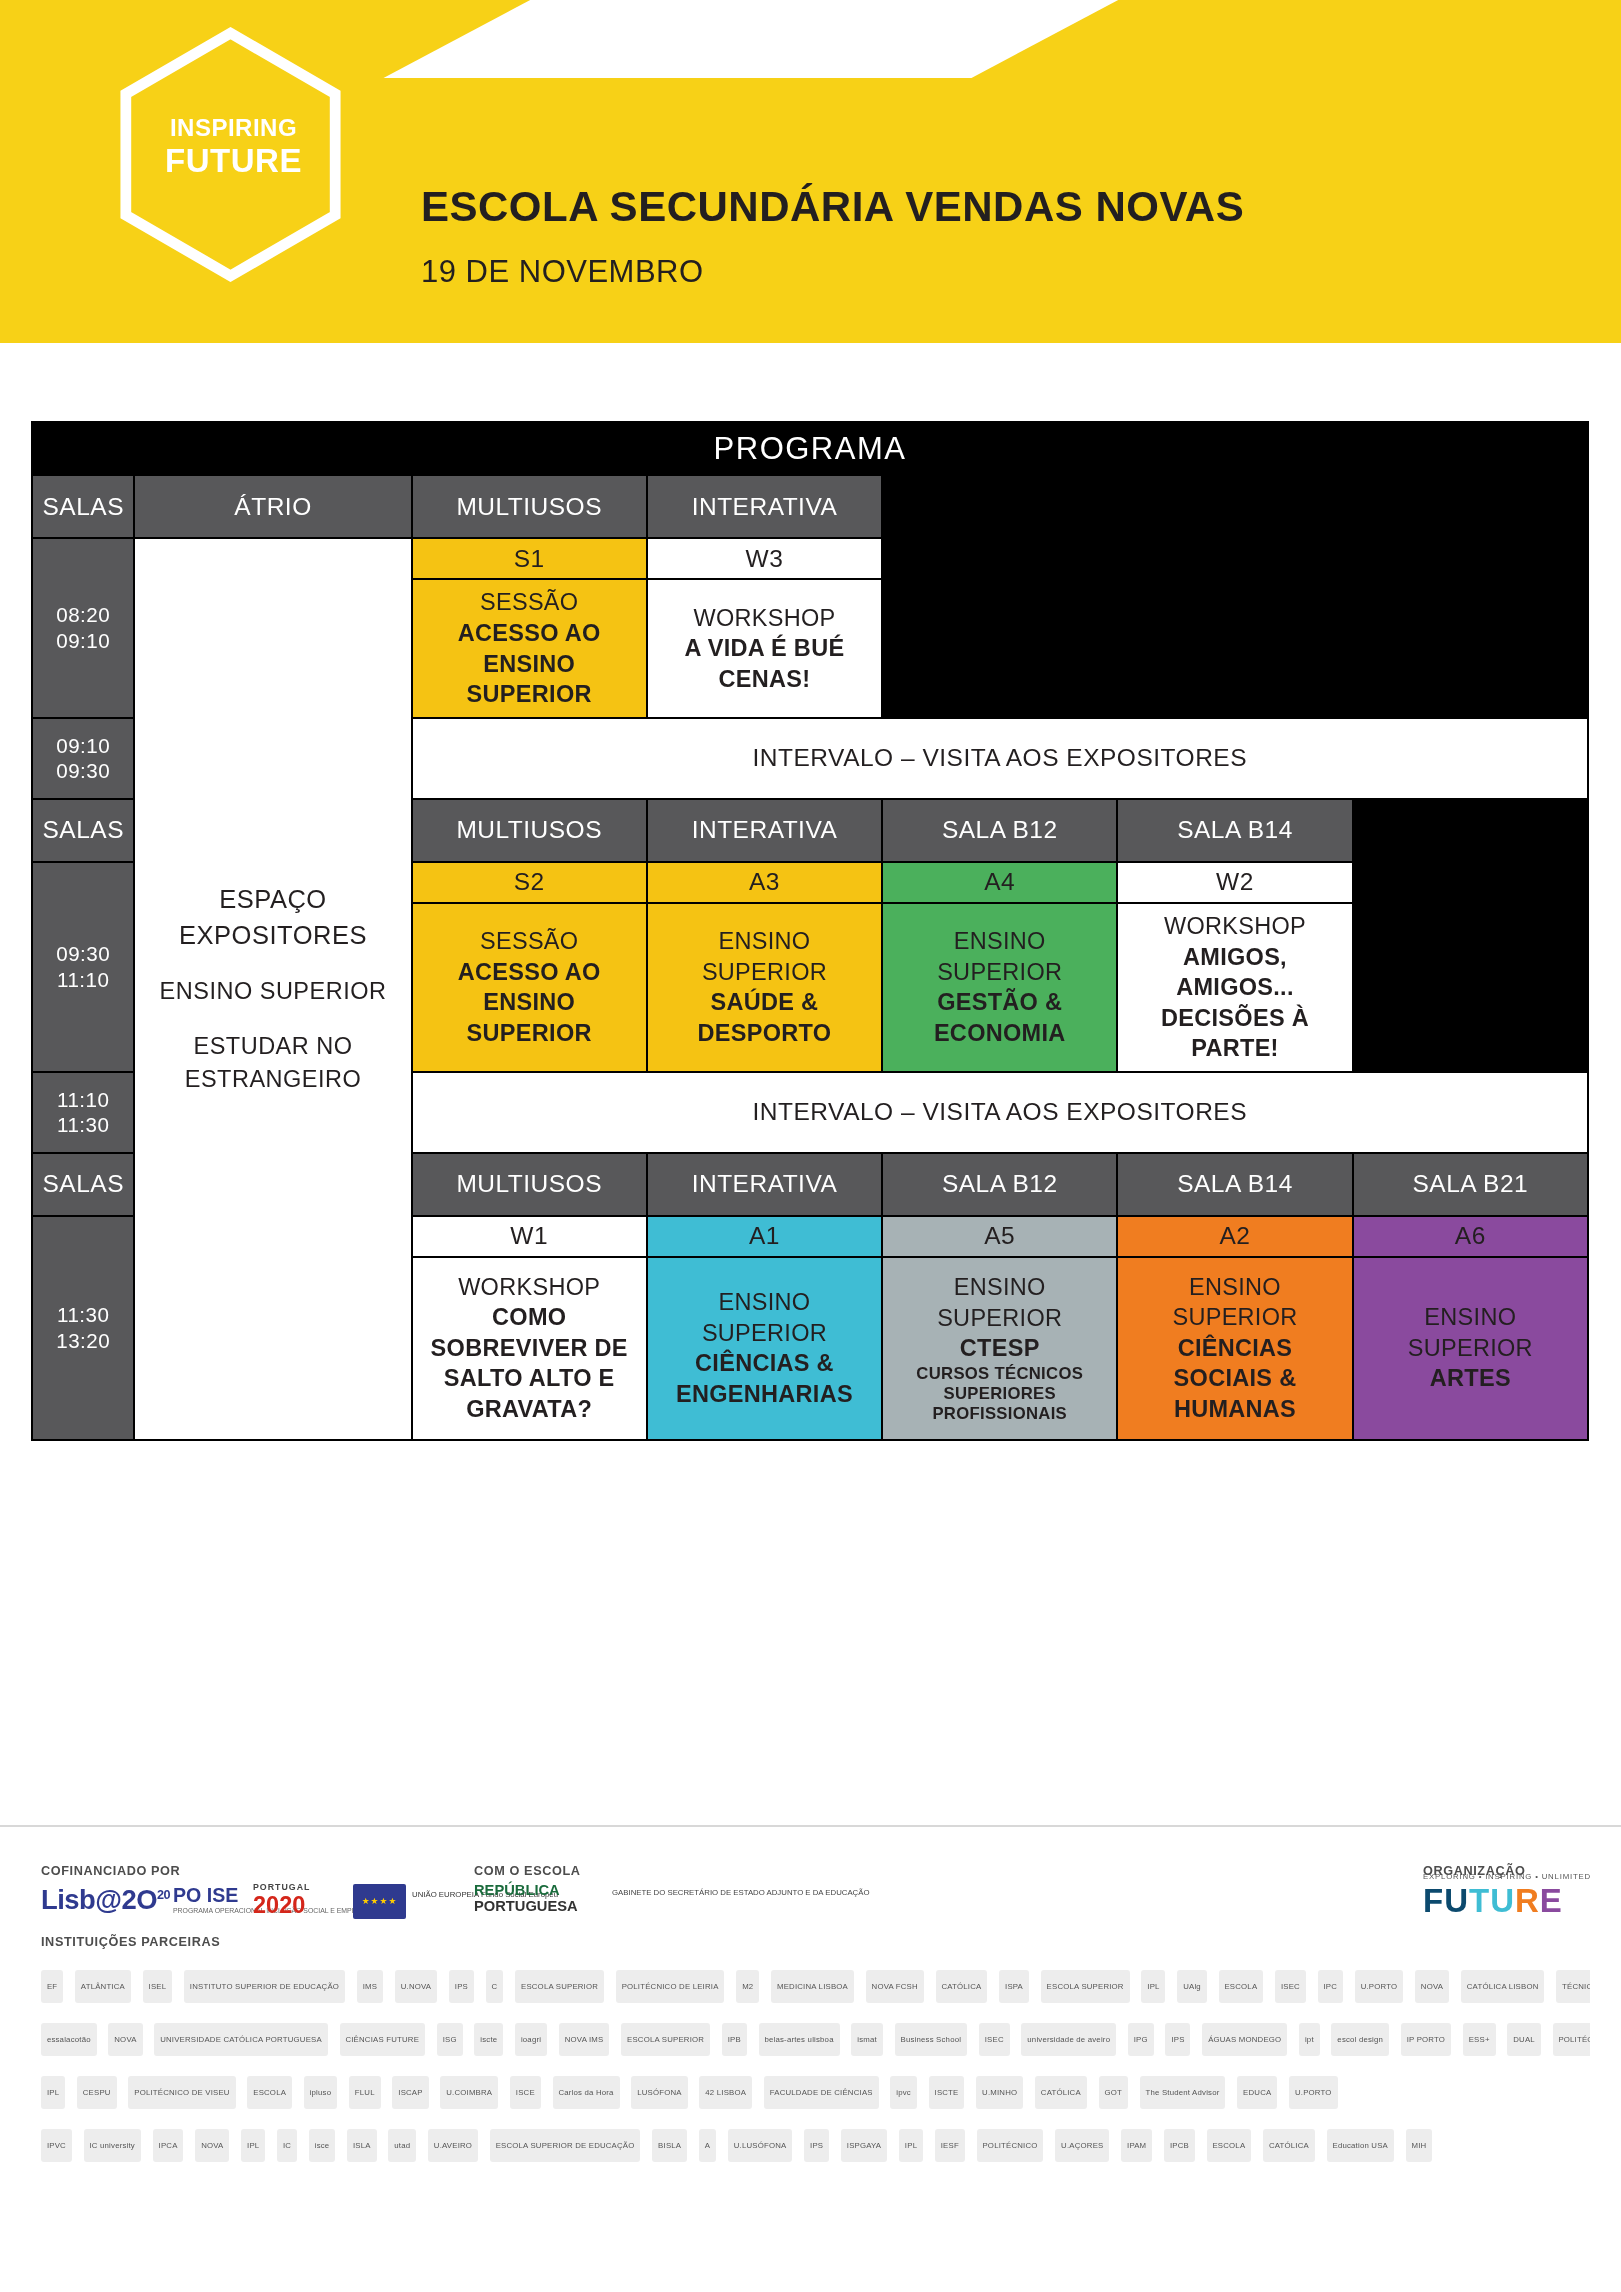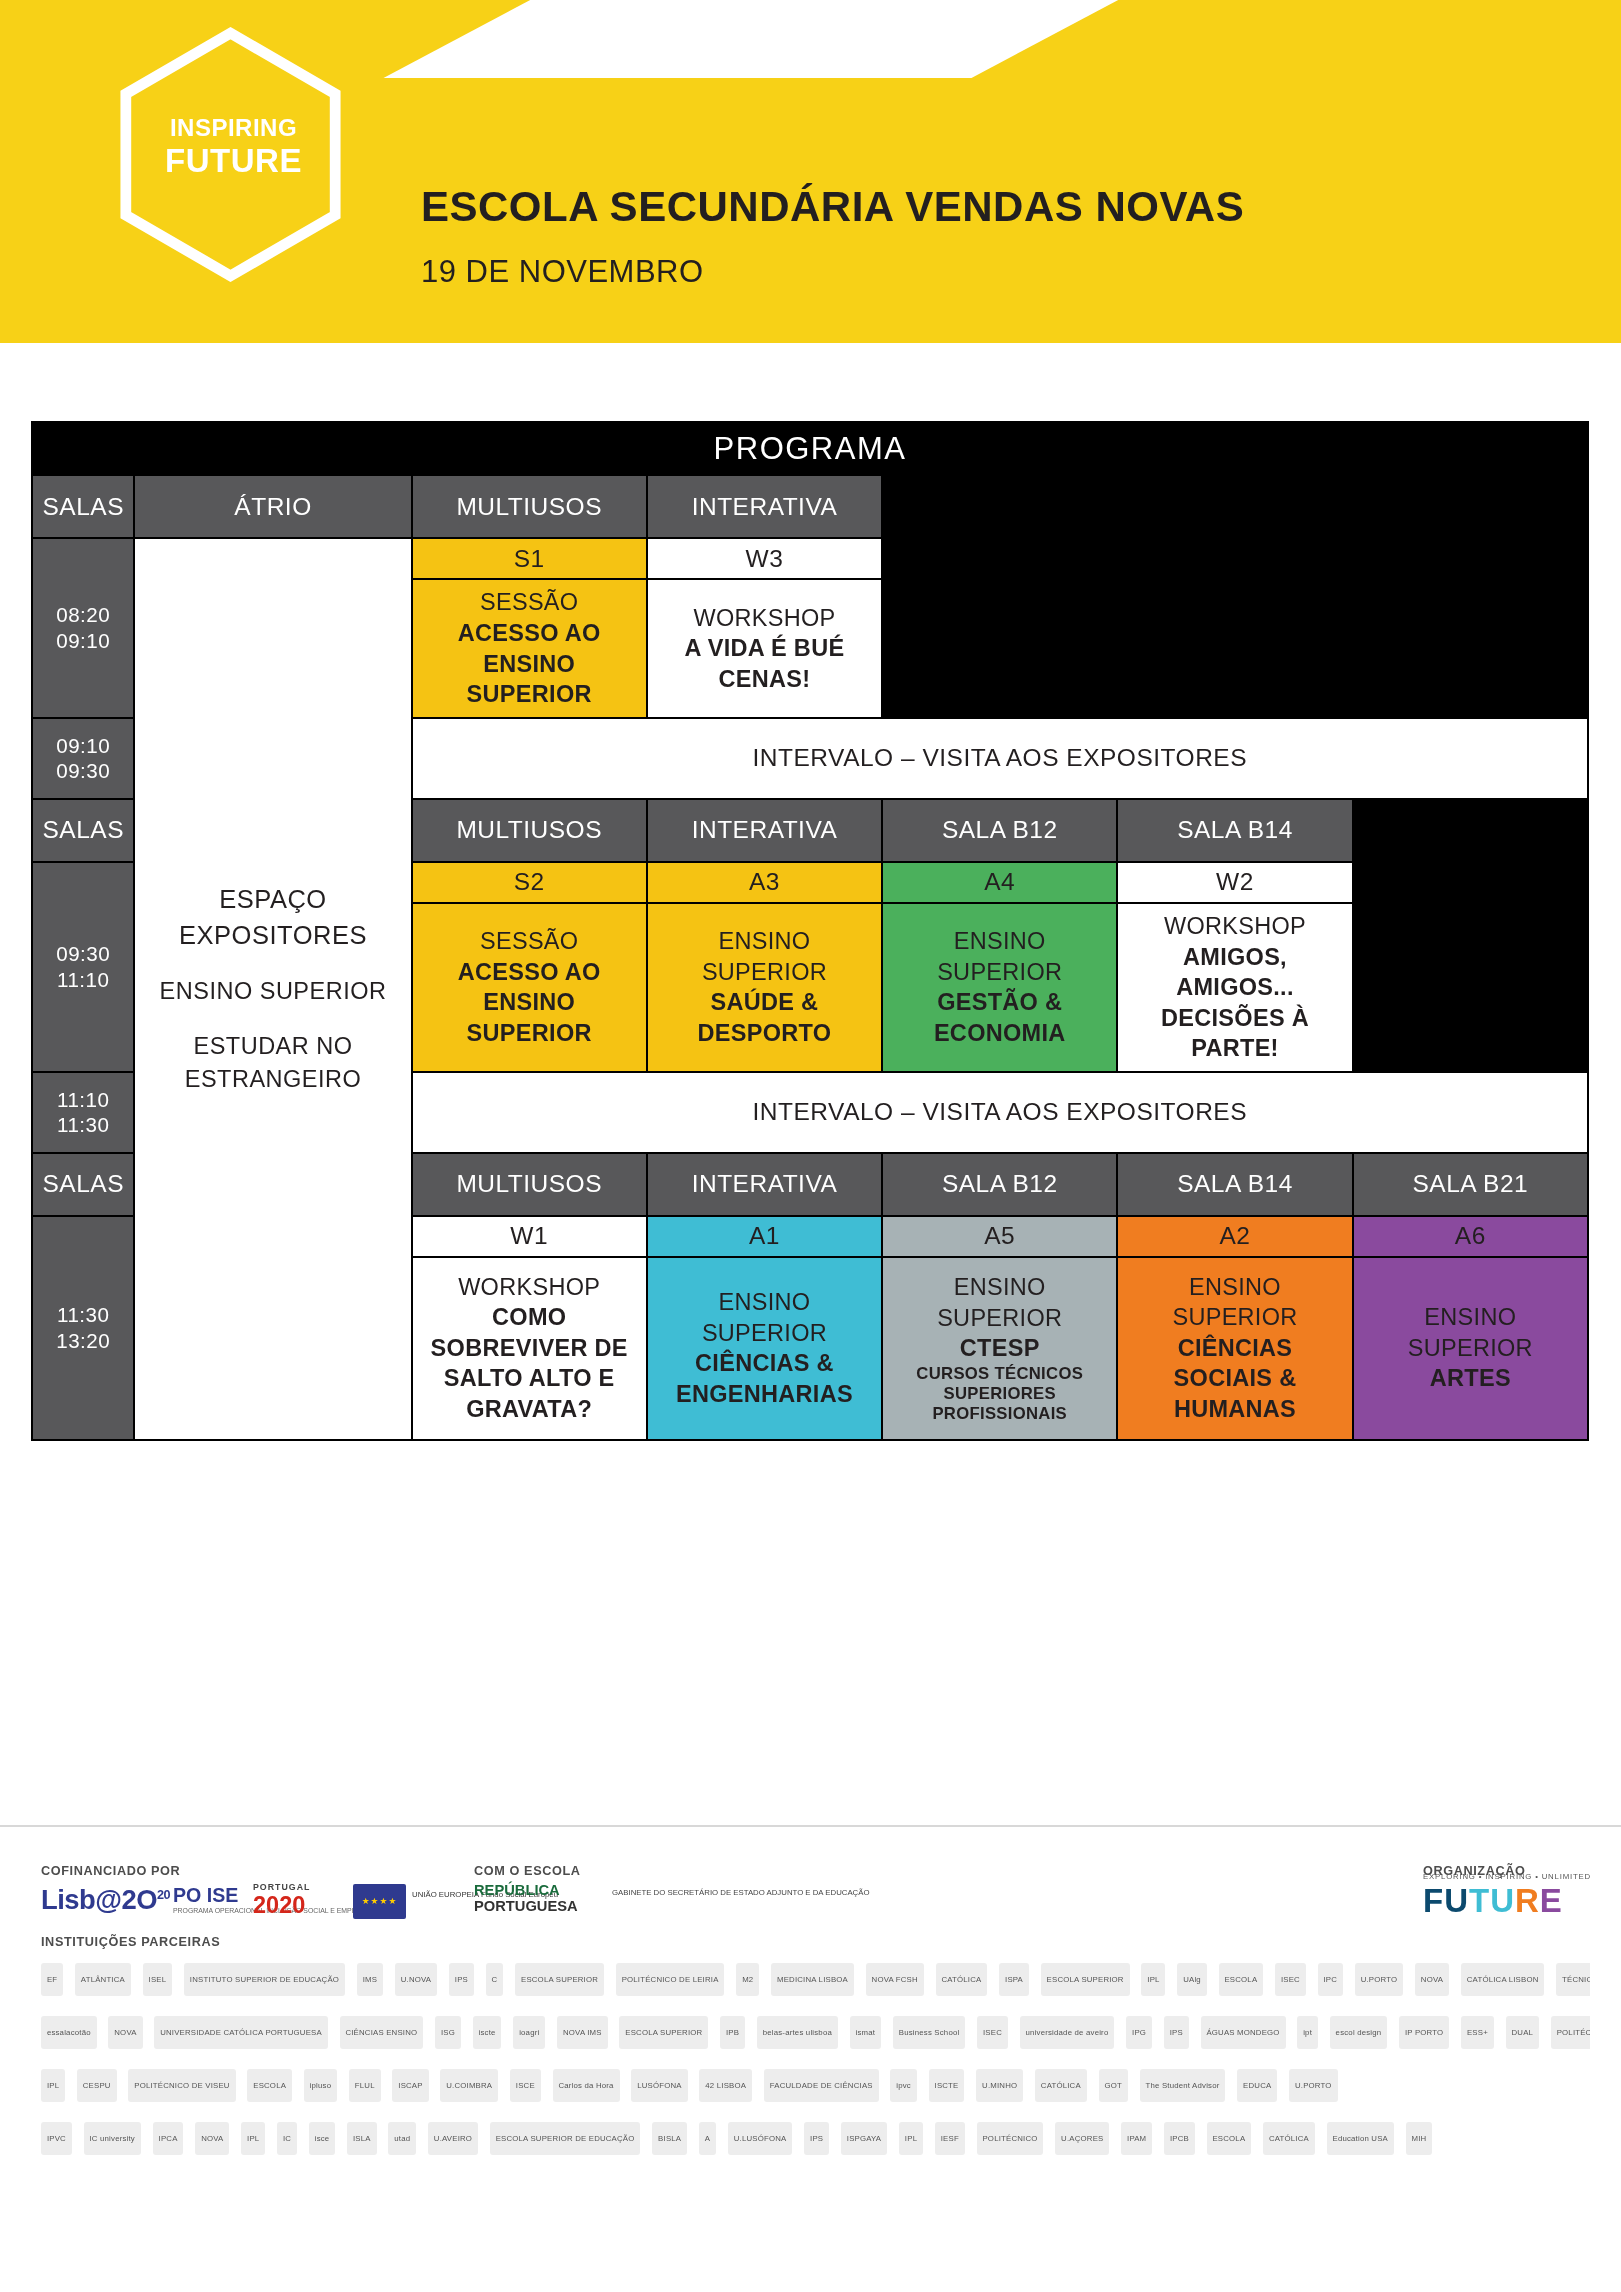--- a/index.html
+++ b/index.html
@@ -247,21 +247,21 @@
 
   .logo-grid {
     position: absolute;
     left: 41px;
     top: 129px;
     width: 1549px;
   }
   .logo-row {
     display: flex;
     flex-wrap: nowrap;
-    align-items: center;
+    align-items: flex-end;
     height: 47px;
     margin-bottom: 5.9px;
     overflow: hidden;
   }
   .logo-chip {
     flex: 0 0 auto;
     height: 33px;
     margin-right: 11.8px;
     border-radius: 2.9px;
     background: #ededed;
@@ -560,21 +560,21 @@
           <div class="logo-chip">IPC</div>
           <div class="logo-chip">U.PORTO</div>
           <div class="logo-chip">NOVA</div>
           <div class="logo-chip">CATÓLICA LISBON</div>
           <div class="logo-chip">TÉCNICO LISBOA</div>
         </div>
       <div class="logo-row" id="prow1">
           <div class="logo-chip">essalacotão</div>
           <div class="logo-chip">NOVA</div>
           <div class="logo-chip">UNIVERSIDADE CATÓLICA PORTUGUESA</div>
-          <div class="logo-chip">CIÊNCIAS ENSINO</div>
+          <div class="logo-chip">CIÊNCIAS FUTURE</div>
           <div class="logo-chip">ISG</div>
           <div class="logo-chip">iscte</div>
           <div class="logo-chip">ioagri</div>
           <div class="logo-chip">NOVA IMS</div>
           <div class="logo-chip">ESCOLA SUPERIOR</div>
           <div class="logo-chip">IPB</div>
           <div class="logo-chip">belas-artes ulisboa</div>
           <div class="logo-chip">ismat</div>
           <div class="logo-chip">Business School</div>
           <div class="logo-chip">ISEC</div>

